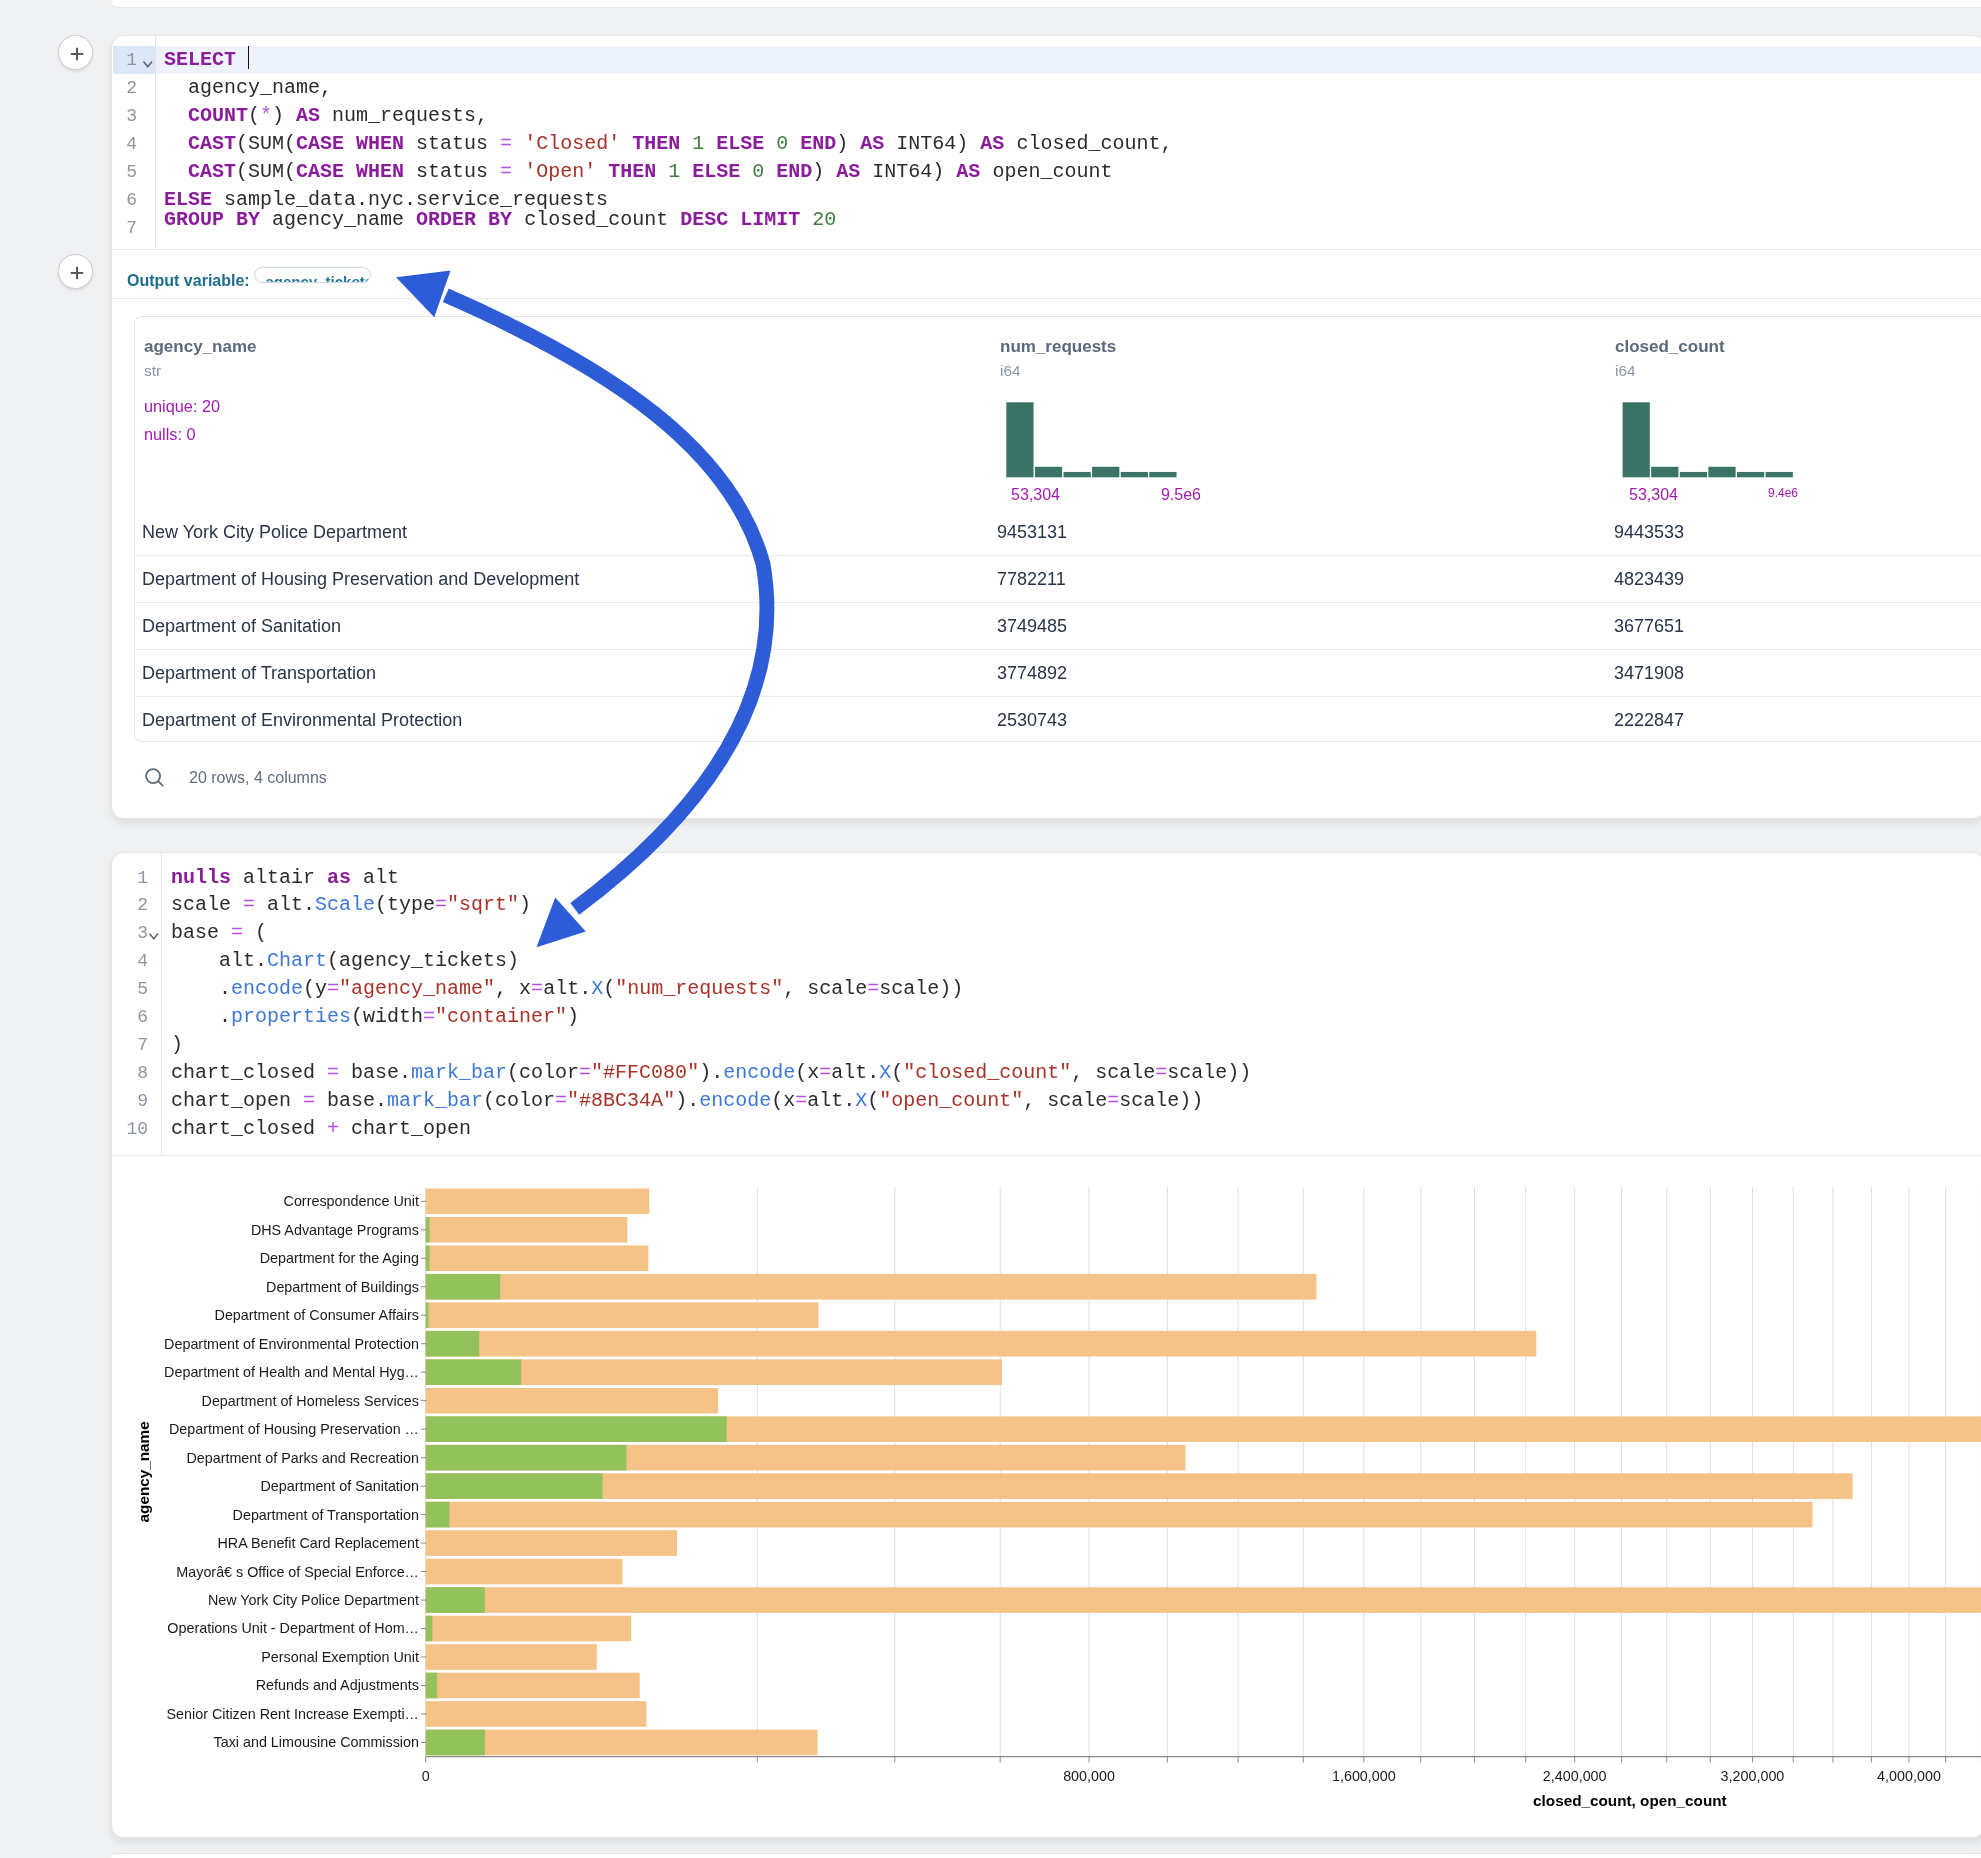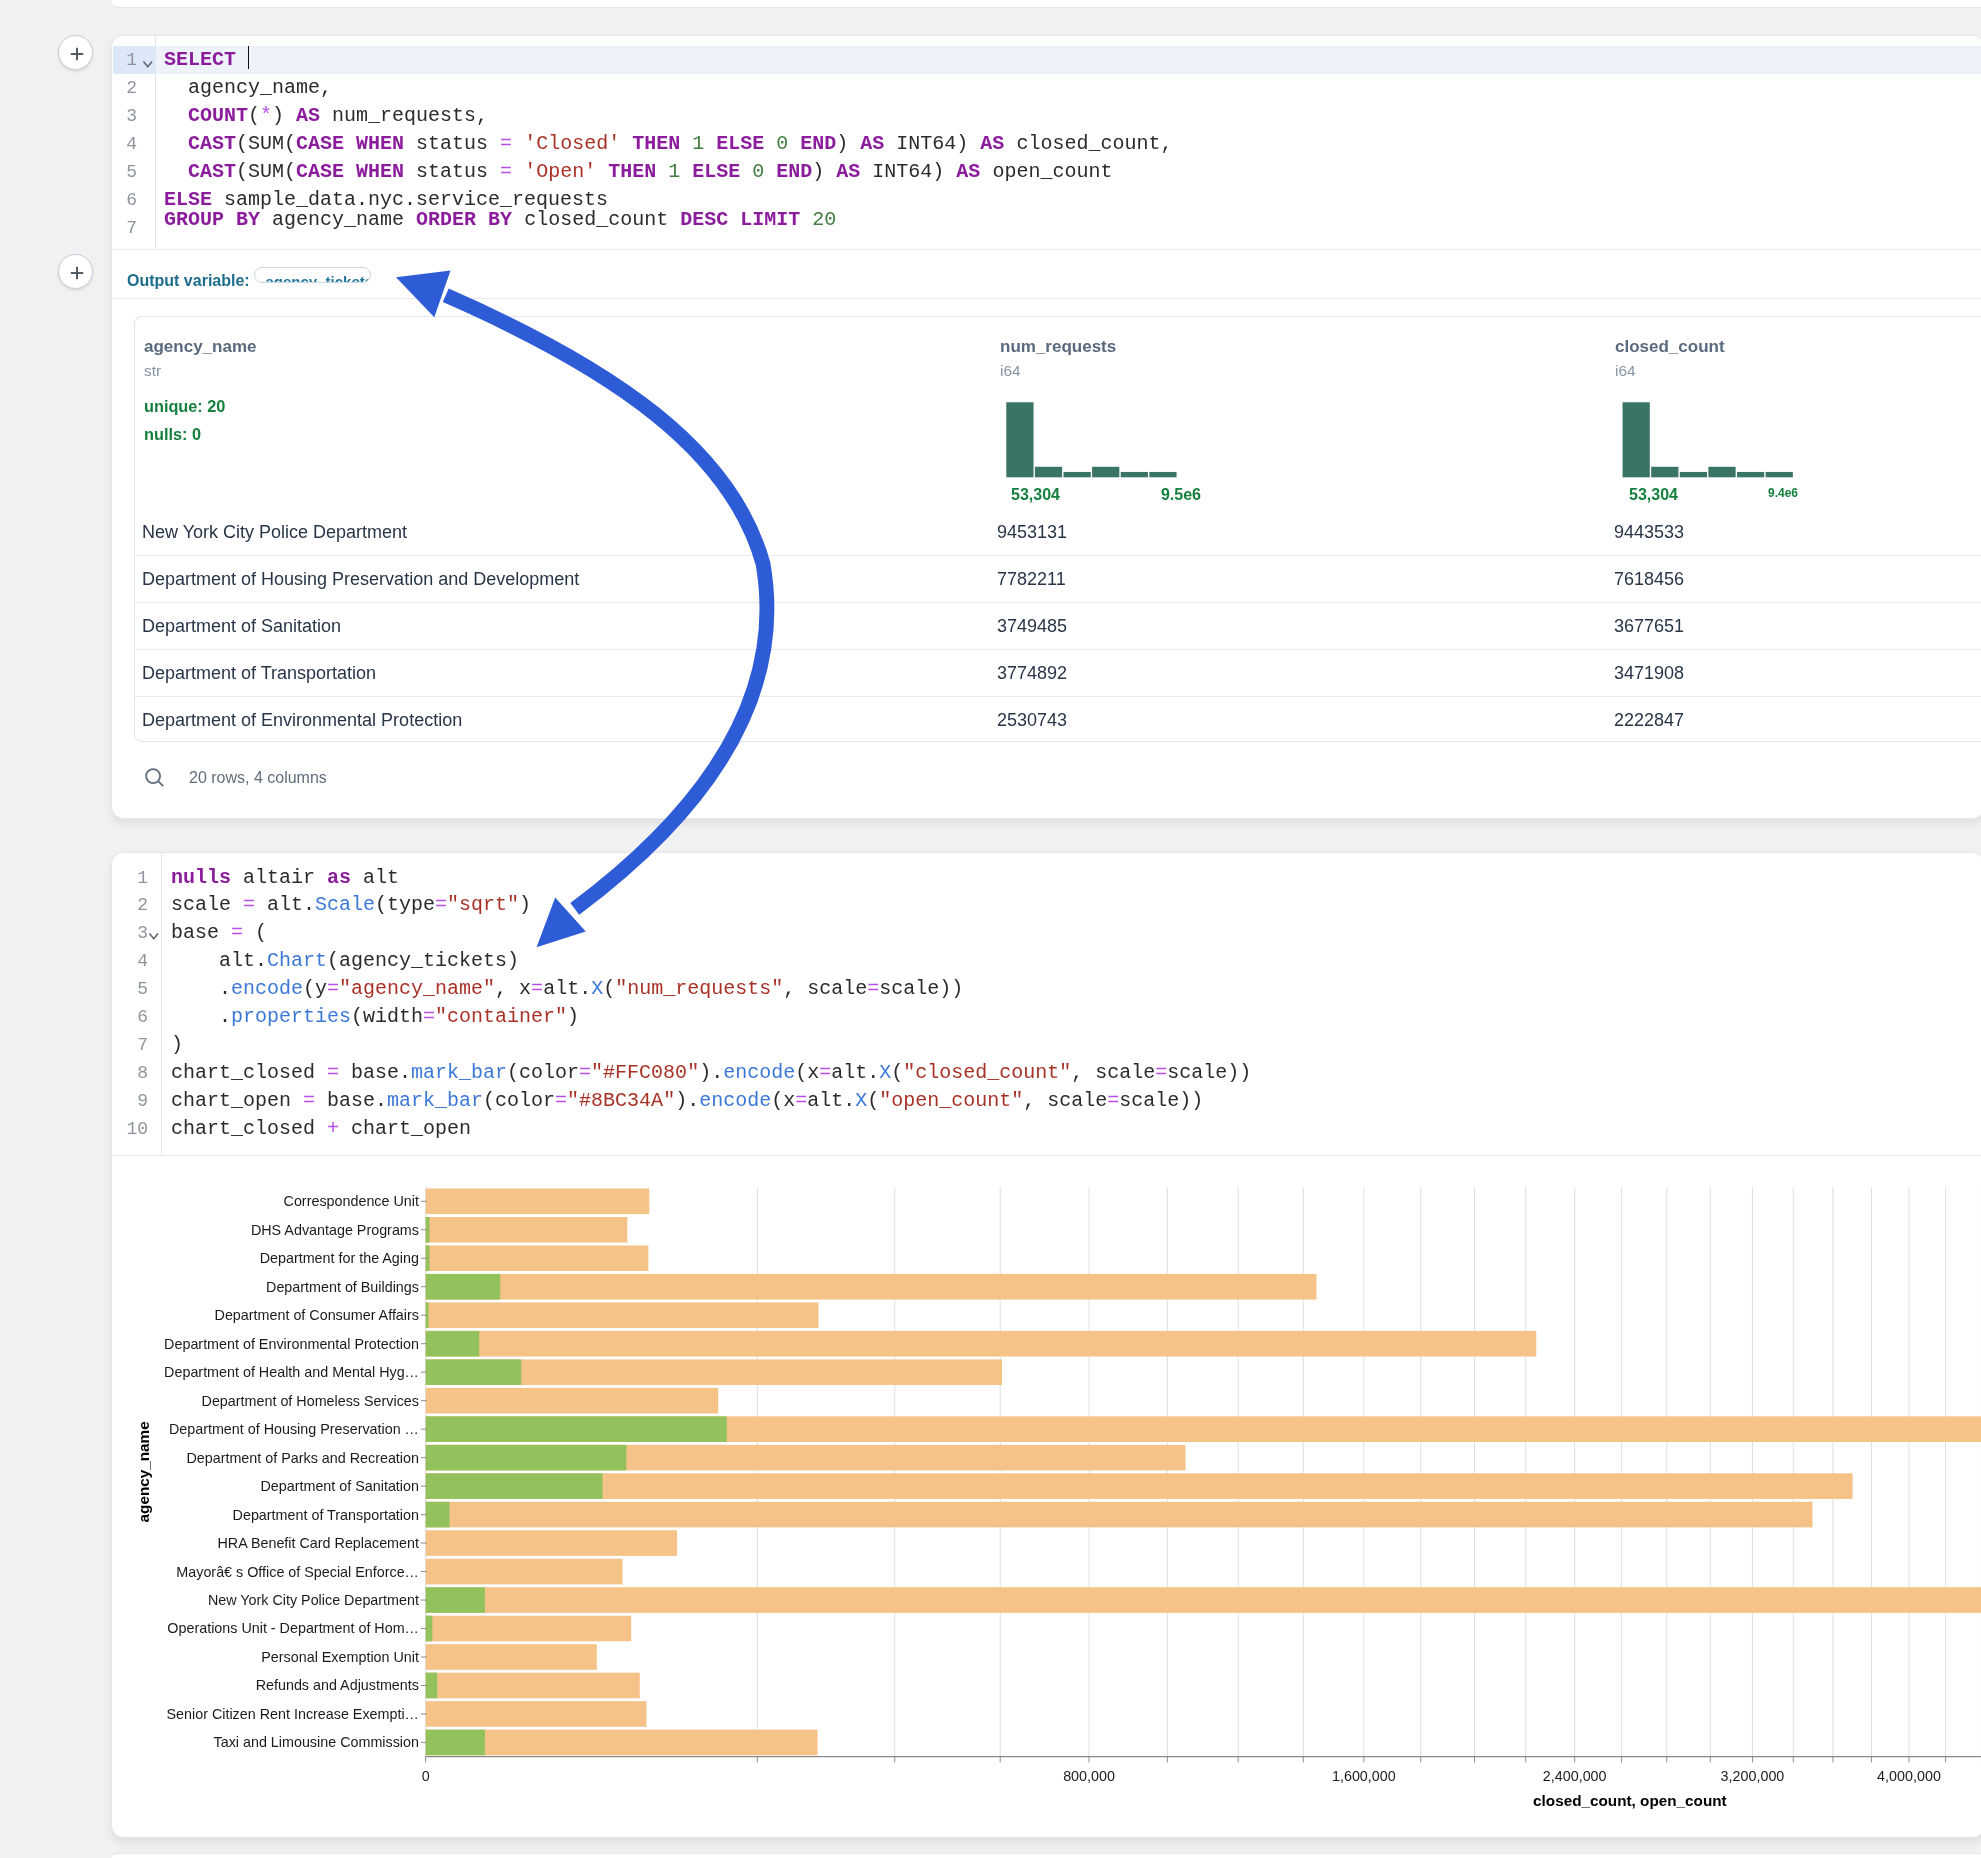--- a/index.html
+++ b/index.html
@@ -15,21 +15,21 @@
   .code .o { color:#B84EE8; }
   .code .s { color:#A93226; }
   .code .n { color:#3F7D3F; }
   .code .m { color:#3C78D8; }
   .cur { display:inline-block; width:1.4px; height:23px; background:#111; vertical-align:-3.8px; }
   .plus { position:absolute; width:35px; height:35px; border:1px solid #c9cad4; border-radius:50%;
            background:#fff; box-shadow:0 1.9px 2.9px rgba(0,0,0,.09); }
   .plus svg { position:absolute; left:6.7px; top:6.7px; }
   .hdr  { position:absolute; font-weight:bold; font-size:17px; color:#5A6A7E; }
   .typ  { position:absolute; font-size:15.3px; color:#8694A6; }
-  .meta { position:absolute; font-size:16.3px; color:#15803d;font-weight:bold; }
+  .meta { position:absolute; font-size:16.3px; color:#a21caf; }
   .cell { position:absolute; font-size:18px; color:#283548; }
   .sep  { position:absolute; left:135px; right:0; height:1px; background:#e7eaed; }
   .divider { position:absolute; left:112px; width:1870px; height:1px; background:#e9e9e9; }
 </style></head>
 <body>
 
 <div style="position:absolute; left:111px; top:0; width:1874px; height:7.6px; background:#fff;
             border-bottom:1px solid #e6e6e6; border-radius:0 0 0 9.6px;"></div>
 
 <div class="card" style="top:35px; height:784px;"></div>
@@ -88,21 +88,21 @@
 <div class="typ" style="left:1615px; top:362px;">i64</div>
 <div class="meta" style="left:1011px; top:486px; font-size:16px;">53,304</div>
 <div class="meta" style="left:1153px; top:486px; width:48px; text-align:right; font-size:16px;">9.5e6</div>
 <div class="meta" style="left:1629px; top:486px; font-size:16px;">53,304</div>
 <div class="meta" style="left:1768px; top:486px; width:48px; text-align:left; font-size:12px;">9.4e6</div>
 <div class="cell" style="left:142px; top:522px;">New York City Police Department</div>
 <div class="cell" style="left:997px; top:522px;">9453131</div>
 <div class="cell" style="left:1614px; top:522px;">9443533</div>
 <div class="cell" style="left:142px; top:569px;">Department of Housing Preservation and Development</div>
 <div class="cell" style="left:997px; top:569px;">7782211</div>
-<div class="cell" style="left:1614px; top:569px;">7618456</div>
+<div class="cell" style="left:1614px; top:569px;">4823439</div>
 <div class="cell" style="left:142px; top:616px;">Department of Sanitation</div>
 <div class="cell" style="left:997px; top:616px;">3749485</div>
 <div class="cell" style="left:1614px; top:616px;">3677651</div>
 <div class="cell" style="left:142px; top:663px;">Department of Transportation</div>
 <div class="cell" style="left:997px; top:663px;">3774892</div>
 <div class="cell" style="left:1614px; top:663px;">3471908</div>
 <div class="cell" style="left:142px; top:710px;">Department of Environmental Protection</div>
 <div class="cell" style="left:997px; top:710px;">2530743</div>
 <div class="cell" style="left:1614px; top:710px;">2222847</div>
 <div class="sep" style="top:555px;"></div>

